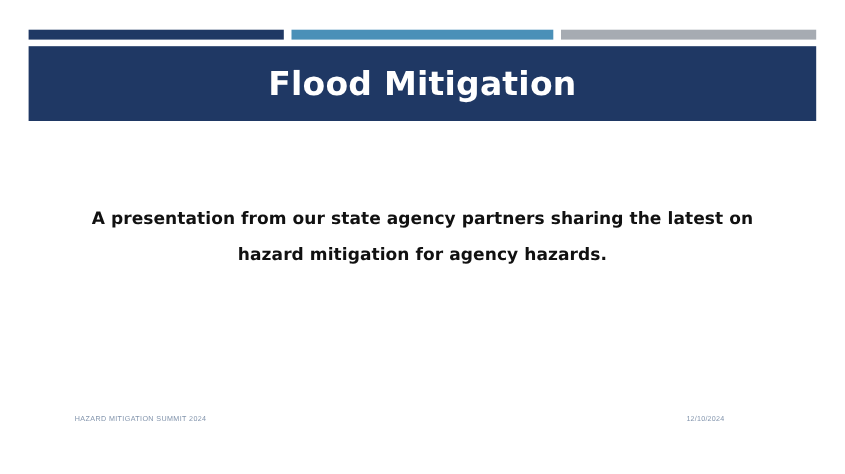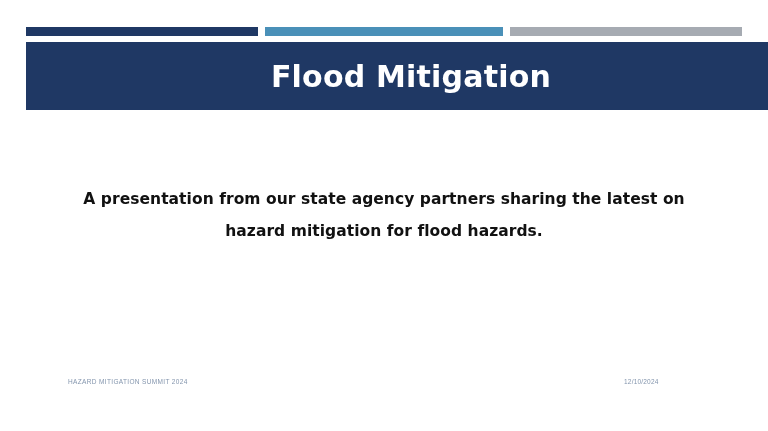--- a/index.html
+++ b/index.html
@@ -103,25 +103,25 @@
 <body>
 
 <div id="slide" style="background: rgb(255, 255, 255);">
 
   <div class="accent-bar-row">
     <div class="accent-seg navy" style="background: rgb(31, 56, 100);"></div>
     <div class="accent-seg blue" style="background: rgb(74, 144, 184);"></div>
     <div class="accent-seg gray" style="background: rgb(166, 171, 178);"></div>
   </div>
 
-  <div class="title-band" style="background: rgb(31, 56, 100); padding-left: 27px;">
+  <div class="title-band" style="background: rgb(31, 56, 100);">
     <div class="title-text" style="color: rgb(255, 255, 255);">Flood Mitigation</div>
   </div>
 
   <div class="body-block">
     <div class="body-line" style="color: rgb(17, 17, 17);">A presentation from our state agency partners sharing the latest on</div>
-    <div class="body-line" style="color: rgb(17, 17, 17);">hazard mitigation for flood hazards.</div>
+    <div class="body-line" style="color: rgb(17, 17, 17);">hazard mitigation for agency hazards.</div>
   </div>
 
   <div class="footer-left" style="color: rgb(131, 149, 173);">HAZARD MITIGATION SUMMIT 2024</div>
   <div class="footer-right" style="color: rgb(131, 149, 173);">12/10/2024</div>
 
 </div>
 
 </body></html>

